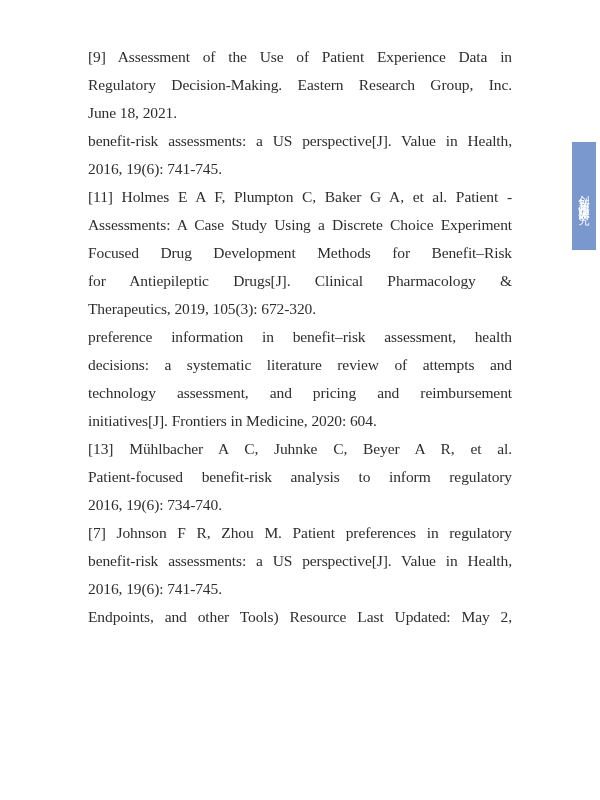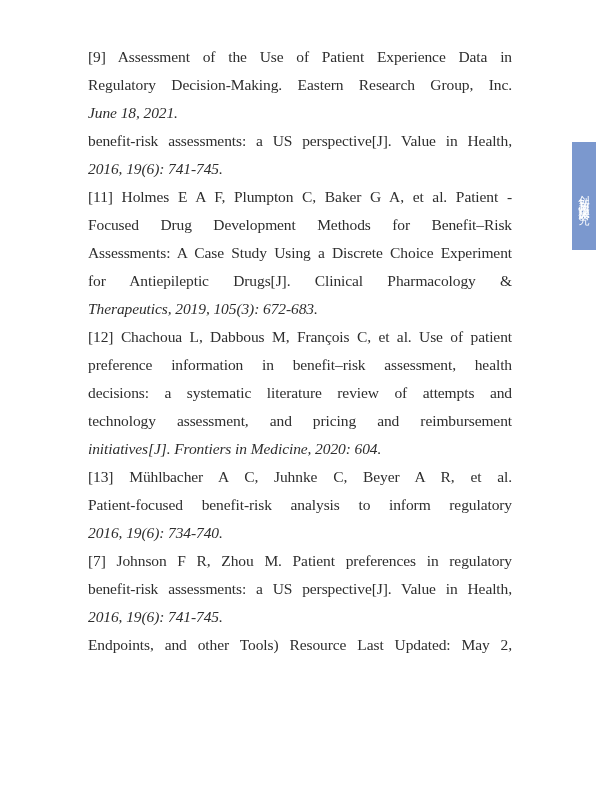--- a/index.html
+++ b/index.html
@@ -25,21 +25,20 @@
   }
   .ref-entry { margin: 0; }
   .ref-line {
     text-align: justify;
     text-align-last: justify;
     white-space: normal;
     overflow: hidden;
   }
   .ref-line-last {
     text-align-last: left;
-    font-style: italic;
   }
   .side-tab {
     position: absolute;
     left: 572px;
     top: 142px;
     width: 24px;
     height: 108px;
     background: #7b98ce;
     display: flex;
     align-items: center;
@@ -76,27 +75,26 @@
         <div class="ref-line">[9] Assessment of the Use of Patient Experience Data in</div>
         <div class="ref-line">Regulatory Decision-Making. Eastern Research Group, Inc.</div>
         <div class="ref-line ref-line-last">June 18, 2021.</div>
       </div>
       <div class="ref-entry">
         <div class="ref-line">benefit-risk assessments: a US perspective[J]. Value in Health,</div>
         <div class="ref-line ref-line-last">2016, 19(6): 741-745.</div>
       </div>
       <div class="ref-entry">
         <div class="ref-line">[11] Holmes E A F, Plumpton C, Baker G A, et al. Patient ‐</div>
+        <div class="ref-line">Assessments: A Case Study Using a Discrete Choice Experiment</div>
         <div class="ref-line">Focused Drug Development Methods for Benefit–Risk</div>
-        <div class="ref-line">Assessments: A Case Study Using a Discrete Choice Experiment</div>
         <div class="ref-line">for Antiepileptic Drugs[J]. Clinical Pharmacology &amp;</div>
-        <div class="ref-line ref-line-last">Therapeutics, 2019, 105(3): 672-683.</div>
+        <div class="ref-line ref-line-last">Therapeutics, 2019, 105(3): 672-320.</div>
       </div>
       <div class="ref-entry">
-        <div class="ref-line">[12] Chachoua L, Dabbous M, François C, et al. Use of patient</div>
         <div class="ref-line">preference information in benefit–risk assessment, health</div>
         <div class="ref-line">decisions: a systematic literature review of attempts and</div>
         <div class="ref-line">technology assessment, and pricing and reimbursement</div>
         <div class="ref-line ref-line-last">initiatives[J]. Frontiers in Medicine, 2020: 604.</div>
       </div>
       <div class="ref-entry">
         <div class="ref-line">[13] Mühlbacher A C, Juhnke C, Beyer A R, et al.</div>
         <div class="ref-line">Patient-focused benefit-risk analysis to inform regulatory</div>
         <div class="ref-line ref-line-last">2016, 19(6): 734-740.</div>
       </div>

